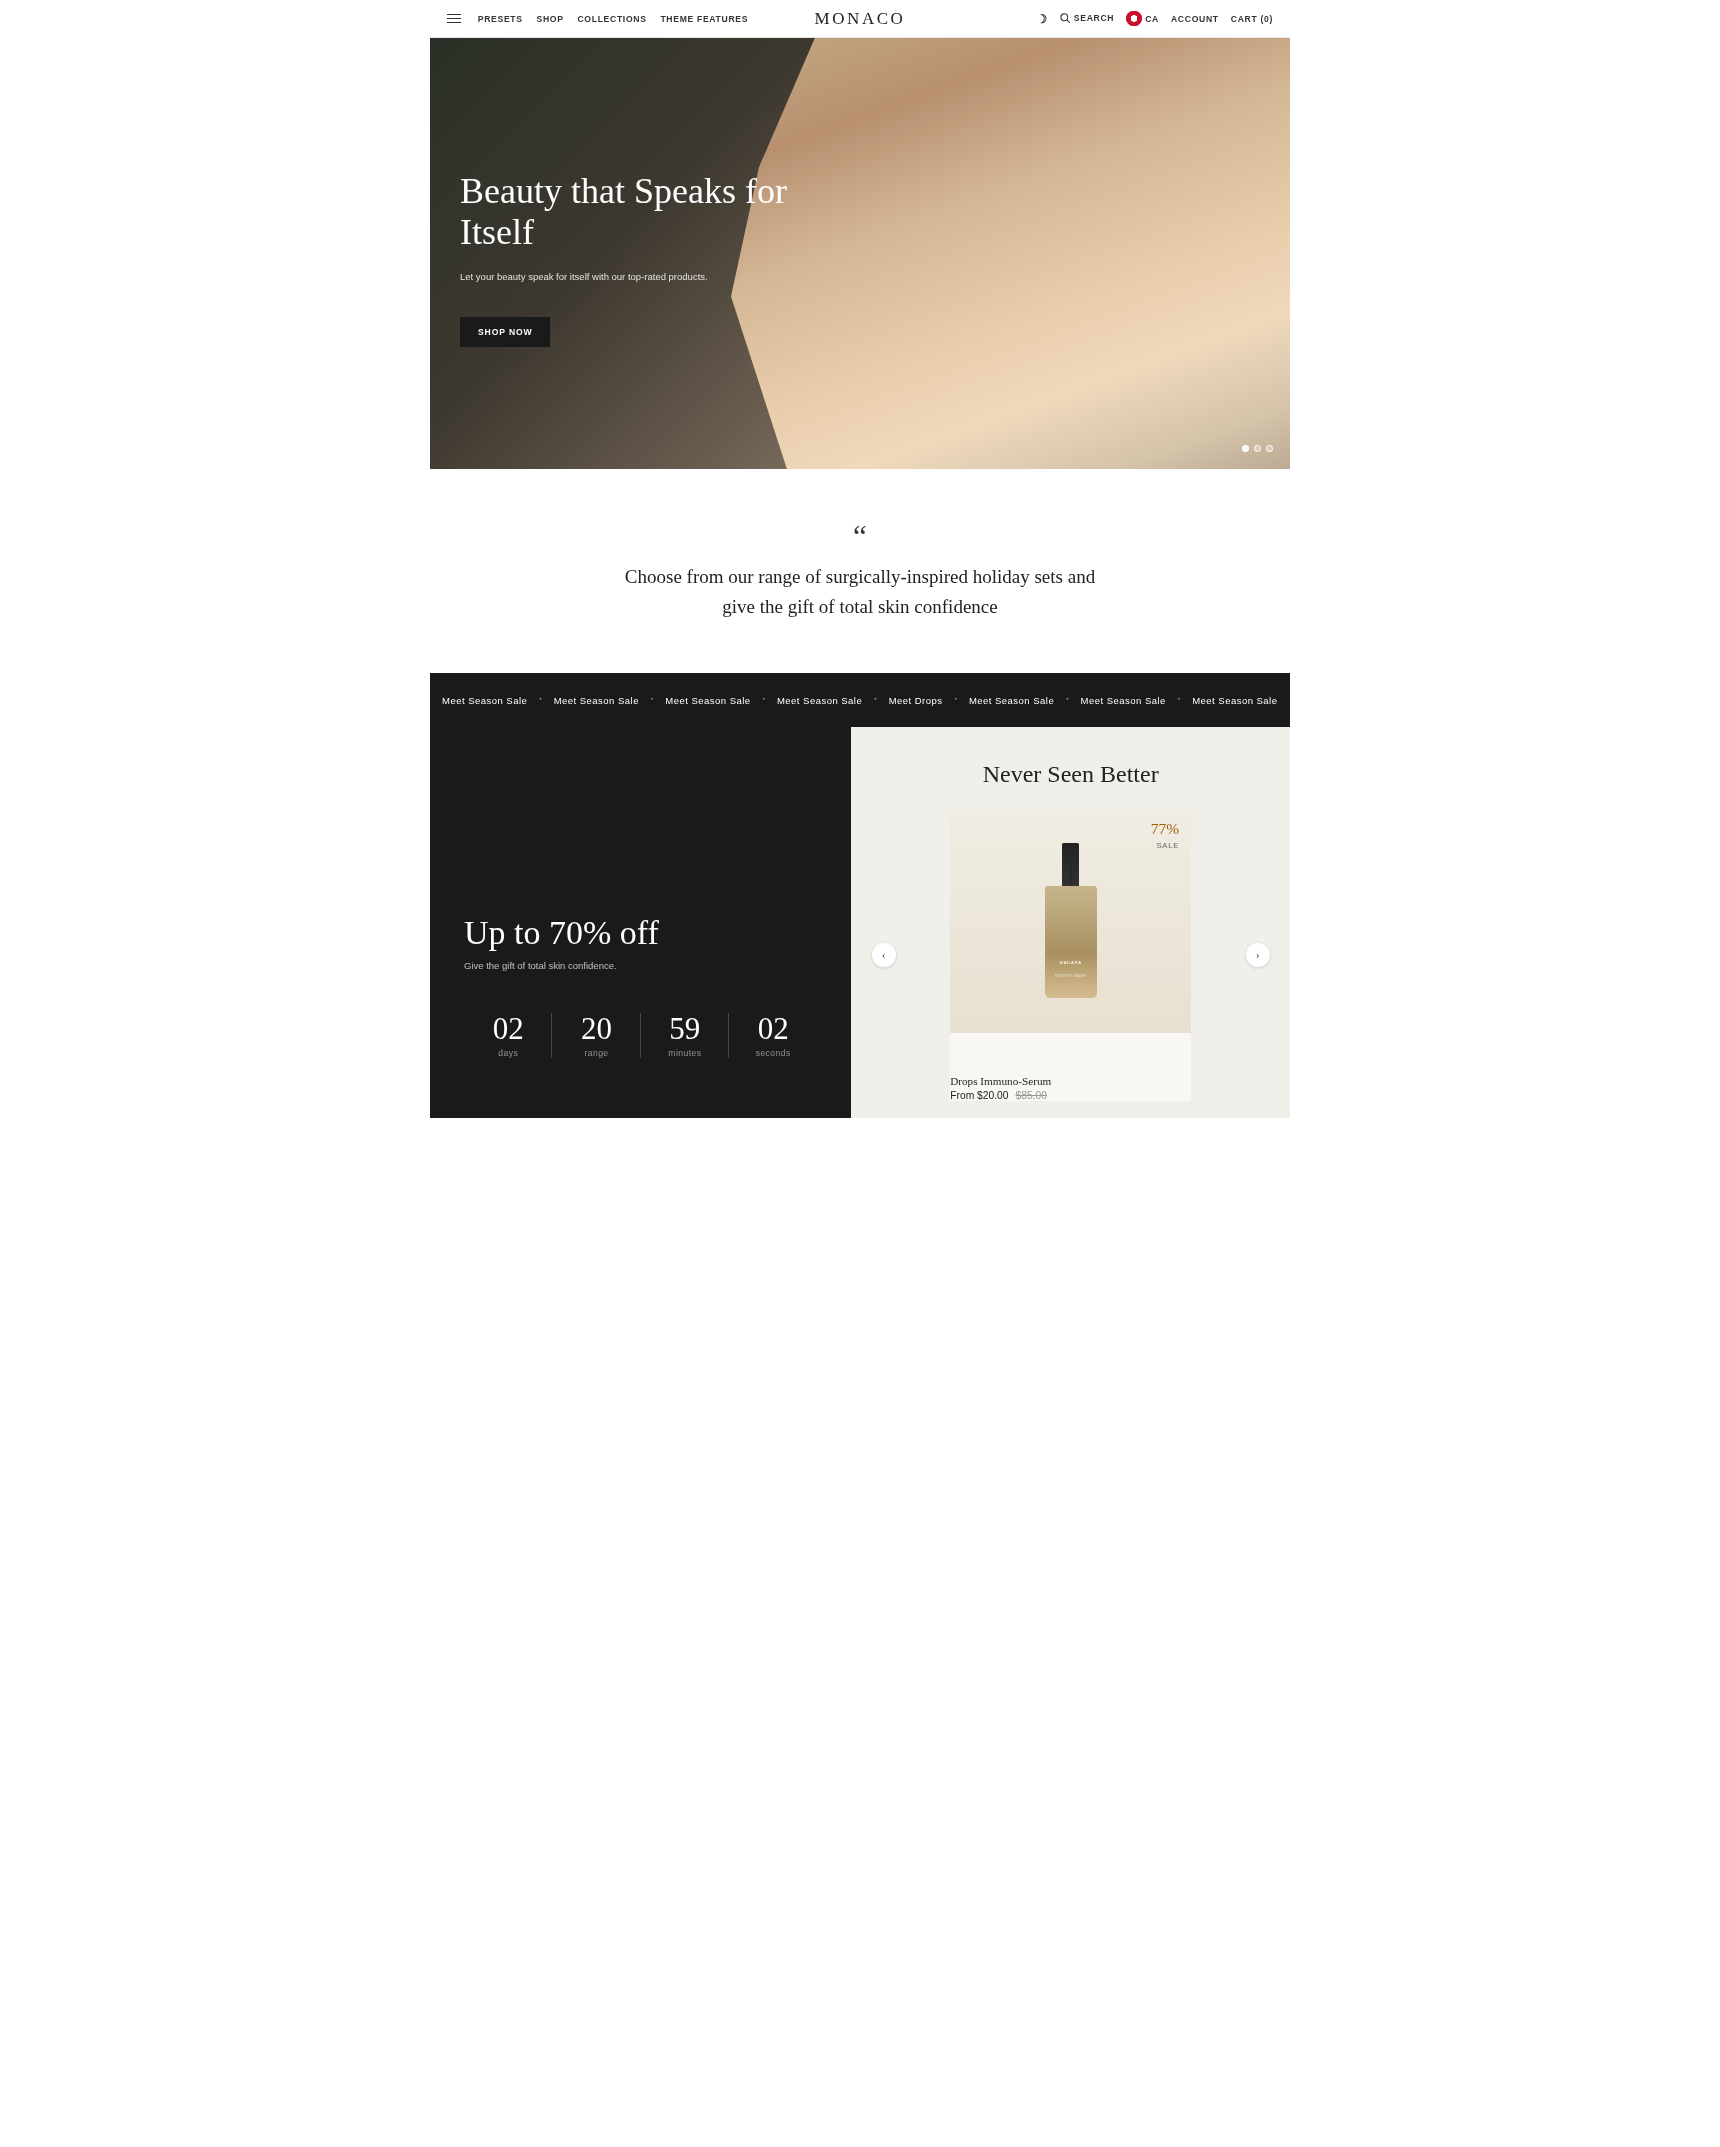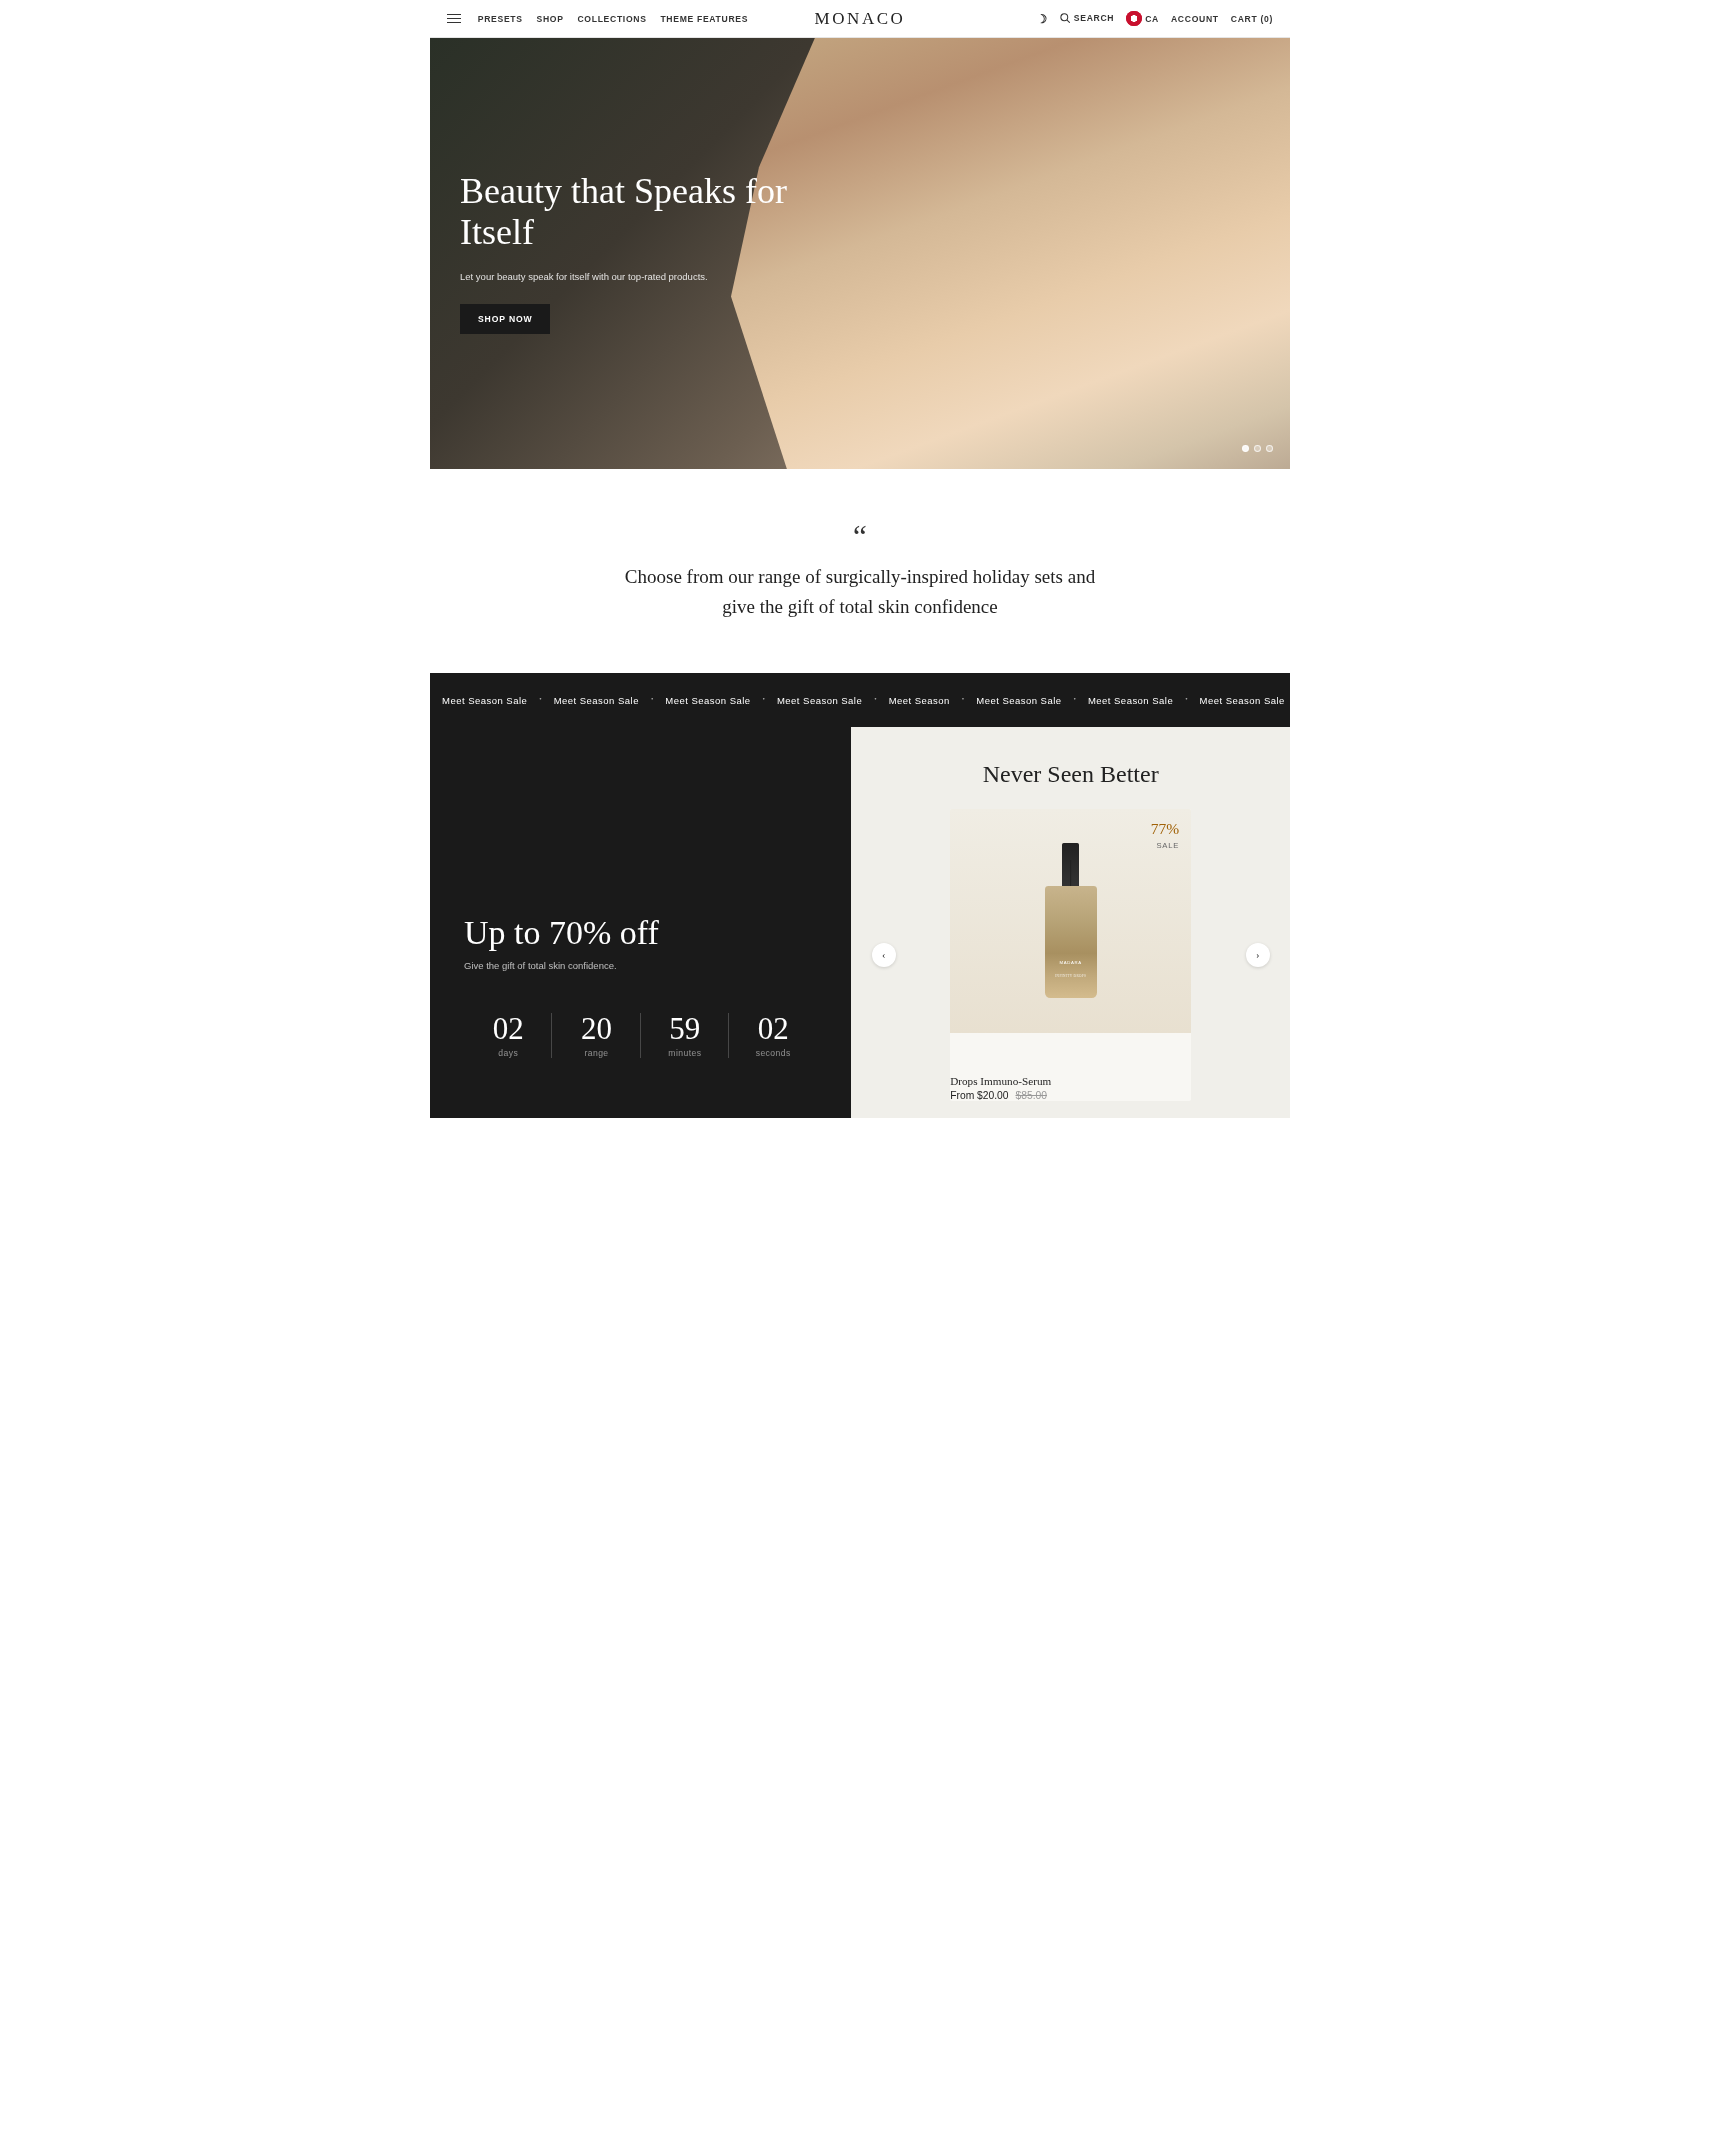--- a/index.html
+++ b/index.html
@@ -134,21 +134,21 @@
       font-weight: 400;
       line-height: 1.15;
       margin-bottom: 15.5px;
       color: #fff;
     }
     .hero-subtitle {
       font-family: 'Arial', sans-serif;
       font-size: 9.5px;
       color: rgba(255,255,255,0.85);
       line-height: 1.6;
-      margin-bottom: 20px;
+      margin-bottom: 33px;
       font-weight: 400;
     }
     .hero-btn {
       display: inline-block;
       background: #1a1a1a;
       color: #fff;
       border: 0.9px solid #1a1a1a;
       padding: 8.6px 17px;
       font-family: 'Arial', sans-serif;
       font-size: 8.6px;
@@ -515,21 +515,21 @@
 <div class="ticker-bar">
   <div class="ticker-inner">
     <span class="ticker-item">Meet Season Sale</span>
     <span class="ticker-dot"> • </span>
     <span class="ticker-item">Meet Season Sale</span>
     <span class="ticker-dot"> • </span>
     <span class="ticker-item">Meet Season Sale</span>
     <span class="ticker-dot"> • </span>
     <span class="ticker-item">Meet Season Sale</span>
     <span class="ticker-dot"> • </span>
-    <span class="ticker-item">Meet Season</span>
+    <span class="ticker-item">Meet Drops</span>
     <span class="ticker-dot"> • </span>
     <span class="ticker-item">Meet Season Sale</span>
     <span class="ticker-dot"> • </span>
     <span class="ticker-item">Meet Season Sale</span>
     <span class="ticker-dot"> • </span>
     <span class="ticker-item">Meet Season Sale</span>
     <span class="ticker-dot"> • </span>
     <span class="ticker-item">Meet Season Sale</span>
 
   </div>

